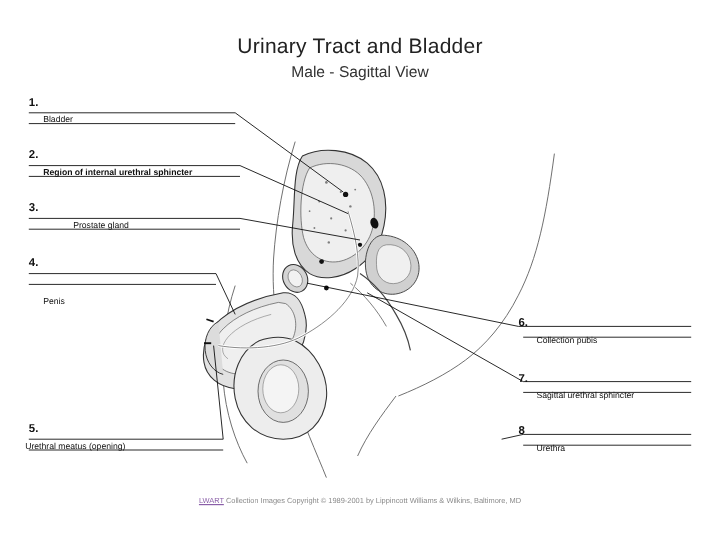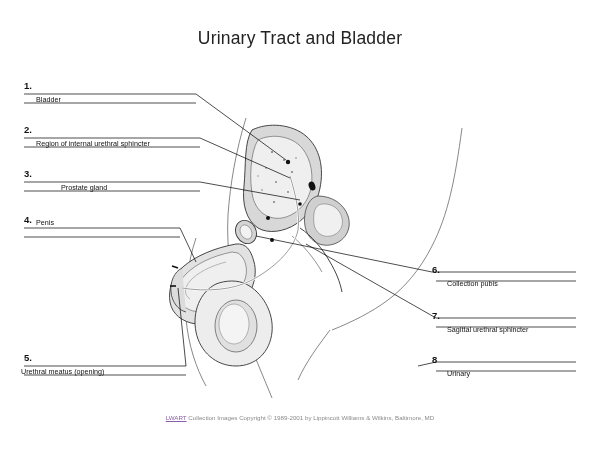--- a/index.html
+++ b/index.html
@@ -73,20 +73,21 @@
     left: 0;
     top: 0;
   }
 </style>
 </head>
 <body>
 
 <div id="page">
 
   <div id="title">Urinary Tract and Bladder</div>
+  <div id="subtitle">Male - Sagittal View</div>
 
   <svg id="art" width="600" height="450" viewBox="0 0 600 450">
 
     <g fill="none" stroke="#6a6a6a" stroke-width="0.8">
       <path d="M462,128 C455,180 448,215 432,246 C420,270 404,288 388,300 C372,312 352,322 332,330"></path>
       <path d="M246,118 C236,150 230,185 228,215 C226,250 232,285 242,320 C252,352 264,378 272,398"></path>
       <path d="M196,238 C188,262 184,290 186,318 C188,344 196,368 206,386"></path>
       <path d="M330,330 C318,346 306,362 298,380"></path>
     </g>
 
@@ -192,37 +193,37 @@
       <line x1="436" y1="281" x2="576" y2="281"></line>
       <line x1="436" y1="327" x2="576" y2="327"></line>
       <line x1="436" y1="371" x2="576" y2="371"></line>
     </g>
   </svg>
 
   <div class="lbl-num" style="left:24px; top:80px;">1.</div>
   <div class="lbl-txt" style="left:36px; top:95px;">Bladder</div>
 
   <div class="lbl-num" style="left:24px; top:124px;">2.</div>
-  <div class="lbl-txt" style="left:36px; top:139px;">Region of internal urethral sphincter</div>
+  <div class="lbl-txt" style="left:36px; top:139px;font-weight:bold;">Region of internal urethral sphincter</div>
 
   <div class="lbl-num" style="left:24px; top:168px;">3.</div>
   <div class="lbl-txt" style="left:36px; top:183px;margin-left:25px;">Prostate gland</div>
 
   <div class="lbl-num" style="left:24px; top:214px;">4.</div>
-  <div class="lbl-txt" style="left:36px; top:218px;">Penis</div>
+  <div class="lbl-txt" style="left:36px; top:246px;">Penis</div>
 
   <div class="lbl-num" style="left:24px; top:352px;">5.</div>
   <div class="lbl-txt" style="left:21px; top:367px;">Urethral meatus (opening)</div>
 
   <div class="lbl-num" style="left:432px; top:264px;">6.</div>
   <div class="lbl-txt" style="left:447px; top:279px;">Collection pubis</div>
 
   <div class="lbl-num" style="left:432px; top:310px;">7.</div>
   <div class="lbl-txt" style="left:447px; top:325px;">Sagittal urethral sphincter</div>
 
   <div class="lbl-num" style="left:432px; top:354px;">8</div>
-  <div class="lbl-txt" style="left:447px; top:369px;">Urinary</div>
+  <div class="lbl-txt" style="left:447px; top:369px;">Urethra</div>
 
   <div id="footer">
     <span class="brand">LWART</span><span> Collection Images Copyright © 1989-2001 by Lippincott Williams &amp; Wilkins, Baltimore, MD</span>
   </div>
 
 </div>
 
 </body></html>

